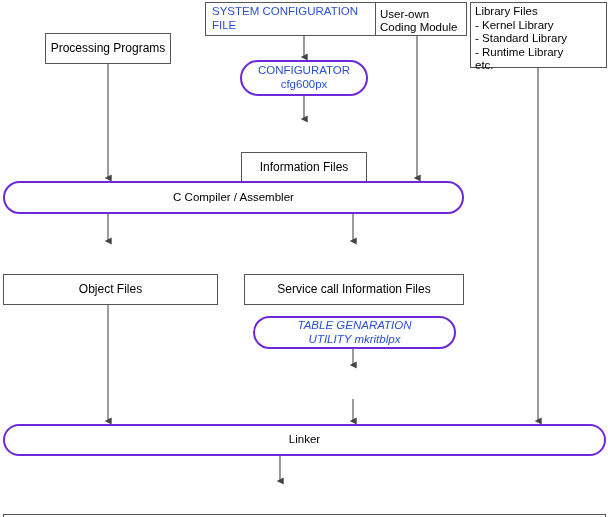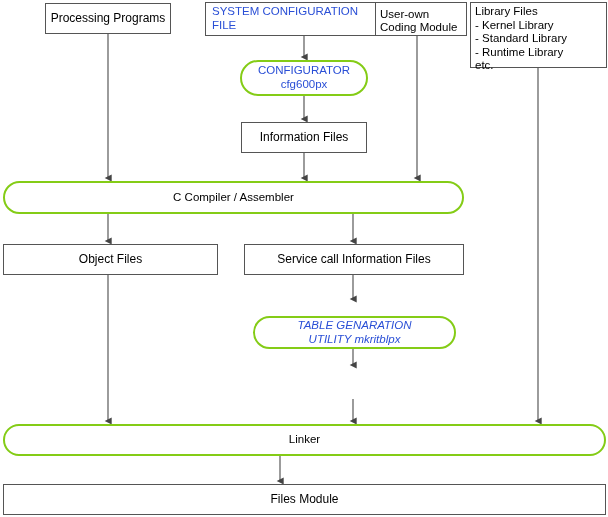--- a/index.html
+++ b/index.html
@@ -4,26 +4,26 @@
 <style>
   html,body{margin:0;padding:0;background:#ffffff;}
   body{width:608px;height:517px;position:relative;overflow:hidden;
        font-family:"Liberation Sans","DejaVu Sans",sans-serif;}
   #canvas{position:absolute;left:0;top:0;width:608px;height:517px;}
   svg.edges{position:absolute;left:0;top:0;width:608px;height:517px;pointer-events:none;}
   .node{position:absolute;box-sizing:border-box;display:flex;
         align-items:center;justify-content:center;text-align:center;
         background:#ffffff;line-height:1.18;}
   .rect{border:1px solid #555555;}
-  .stadium{border:2px solid #84cc16;border-radius:999px;}
+  .stadium{border:2px solid #6d28d9;border-radius:999px;}
   .blue{color:#2a4fd6;}
   .black{color:#000000;}
   .lbl{display:block;white-space:pre-line;}
   .align-left{justify-content:flex-start;text-align:left;padding-left:6px;}
-  .fs12{font-size:12px;}
+  .fs12{font-size:12px;margin-top:30px;}
   .fs115{font-size:11.5px;}
 </style>
 </head>
 <body>
 
 <div id="canvas">
 
   <svg class="edges" viewBox="0 0 608 517" width="608" height="517">
     <defs>
       <marker id="ah" markerWidth="9" markerHeight="9" refX="4" refY="4.2" orient="auto" markerUnits="userSpaceOnUse">

